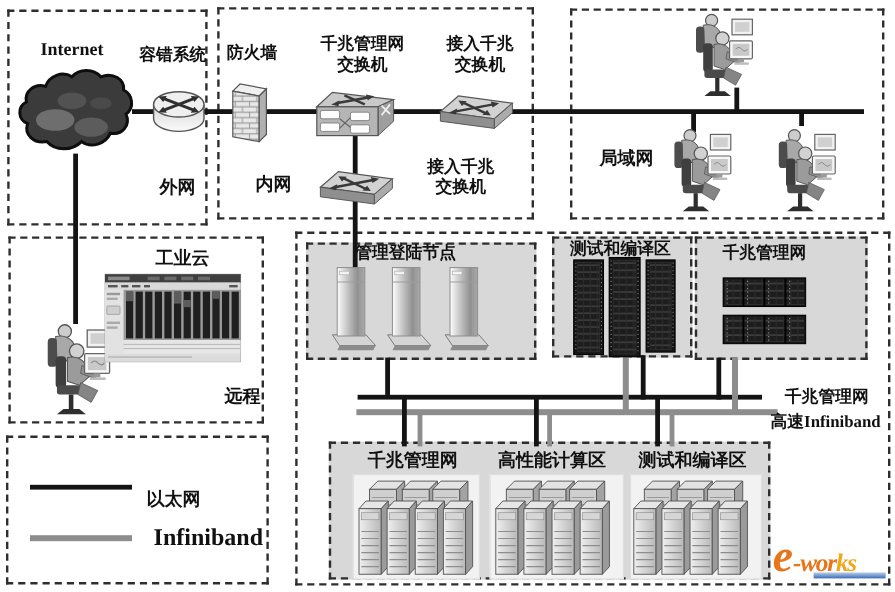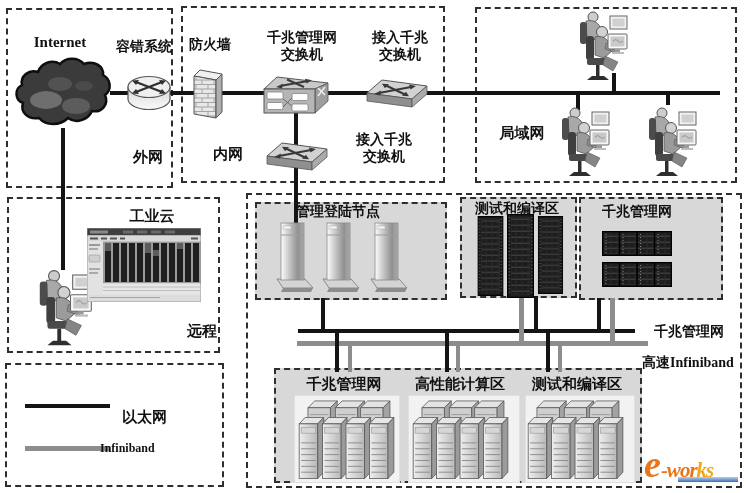--- a/index.html
+++ b/index.html
@@ -354,28 +354,28 @@
     <div>接入千兆</div>
     <div>交换机</div>
   </div>
   <div class="lbl lbl15" style="left:522px;top:125px">局域网</div>
   <div class="lbl lbl15" style="left:152px;top:208px">工业云</div>
   <div class="lbl lbl15" style="left:202px;top:323px">远程</div>
   <div class="lbl" style="left:338px;top:203px">管理登陆节点</div>
   <div class="lbl" style="left:517px;top:200px">测试和编译区</div>
   <div class="lbl" style="left:637px;top:203px">千兆管理网</div>
   <div class="lbl" style="left:689px;top:323px">千兆管理网</div>
-  <div class="lbl" style="left:688px;top:354px">高速Infiniband</div>
+  <div class="lbl" style="left:688px;top:344px">高速Infiniband</div>
   <div class="lbl lbl15" style="left:344px;top:376px">千兆管理网</div>
   <div class="lbl lbl15" style="left:460px;top:376px">高性能计算区</div>
   <div class="lbl lbl15" style="left:577px;top:376px">测试和编译区</div>
 
   <div class="ln" style="left:25px;top:404px;width:85px;height:4px"></div>
   <div class="lbl lbl15" style="left:144px;top:409px;transform:none;left:122px">以太网</div>
   <div class="ln ib" style="left:25px;top:446px;width:85px;height:5px"></div>
-  <div class="lbl" style="transform:none;left:100px;top:440px;font-size:12px">Infiniband</div>
+  <div class="lbl" style="transform:none;left:128px;top:440px;font-size:20px">Infiniband</div>
 
   <div class="logo">
     <span class="logo-e">e</span><span class="logo-w">-wor</span><span class="logo-k">ks</span>
     <div class="logo-bar"></div>
   </div>
 
 </div>
 
 </body></html>

